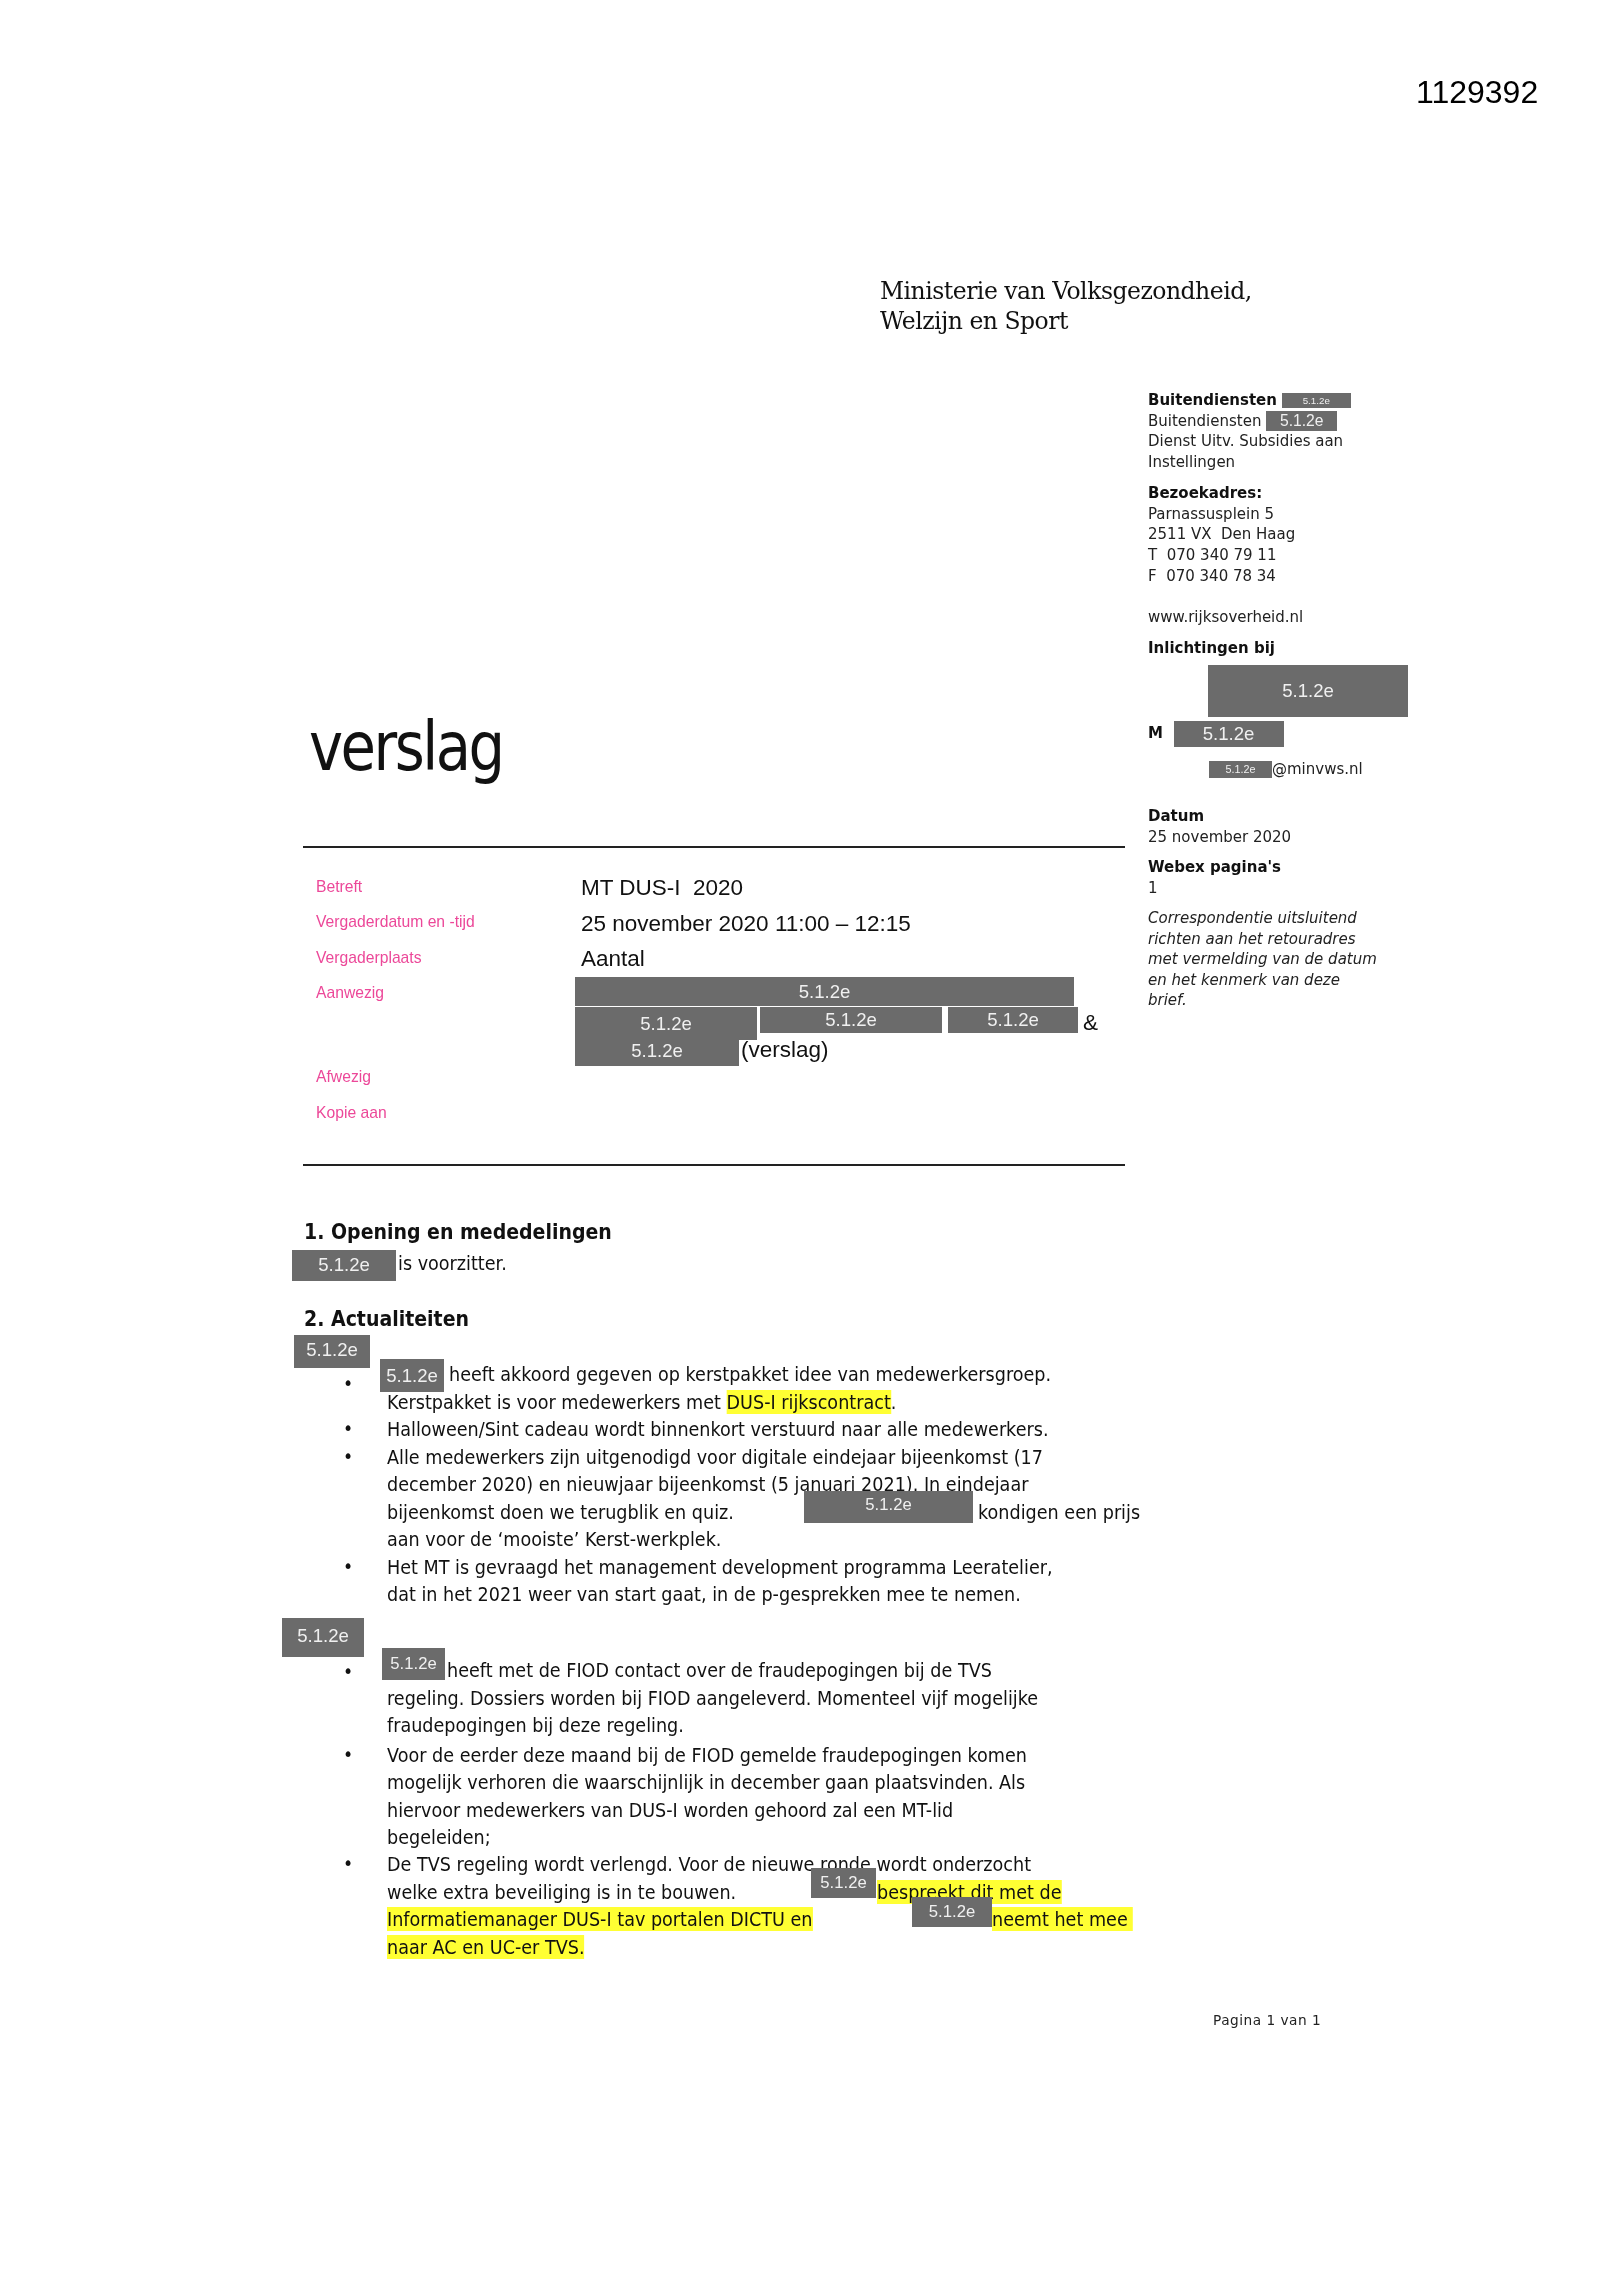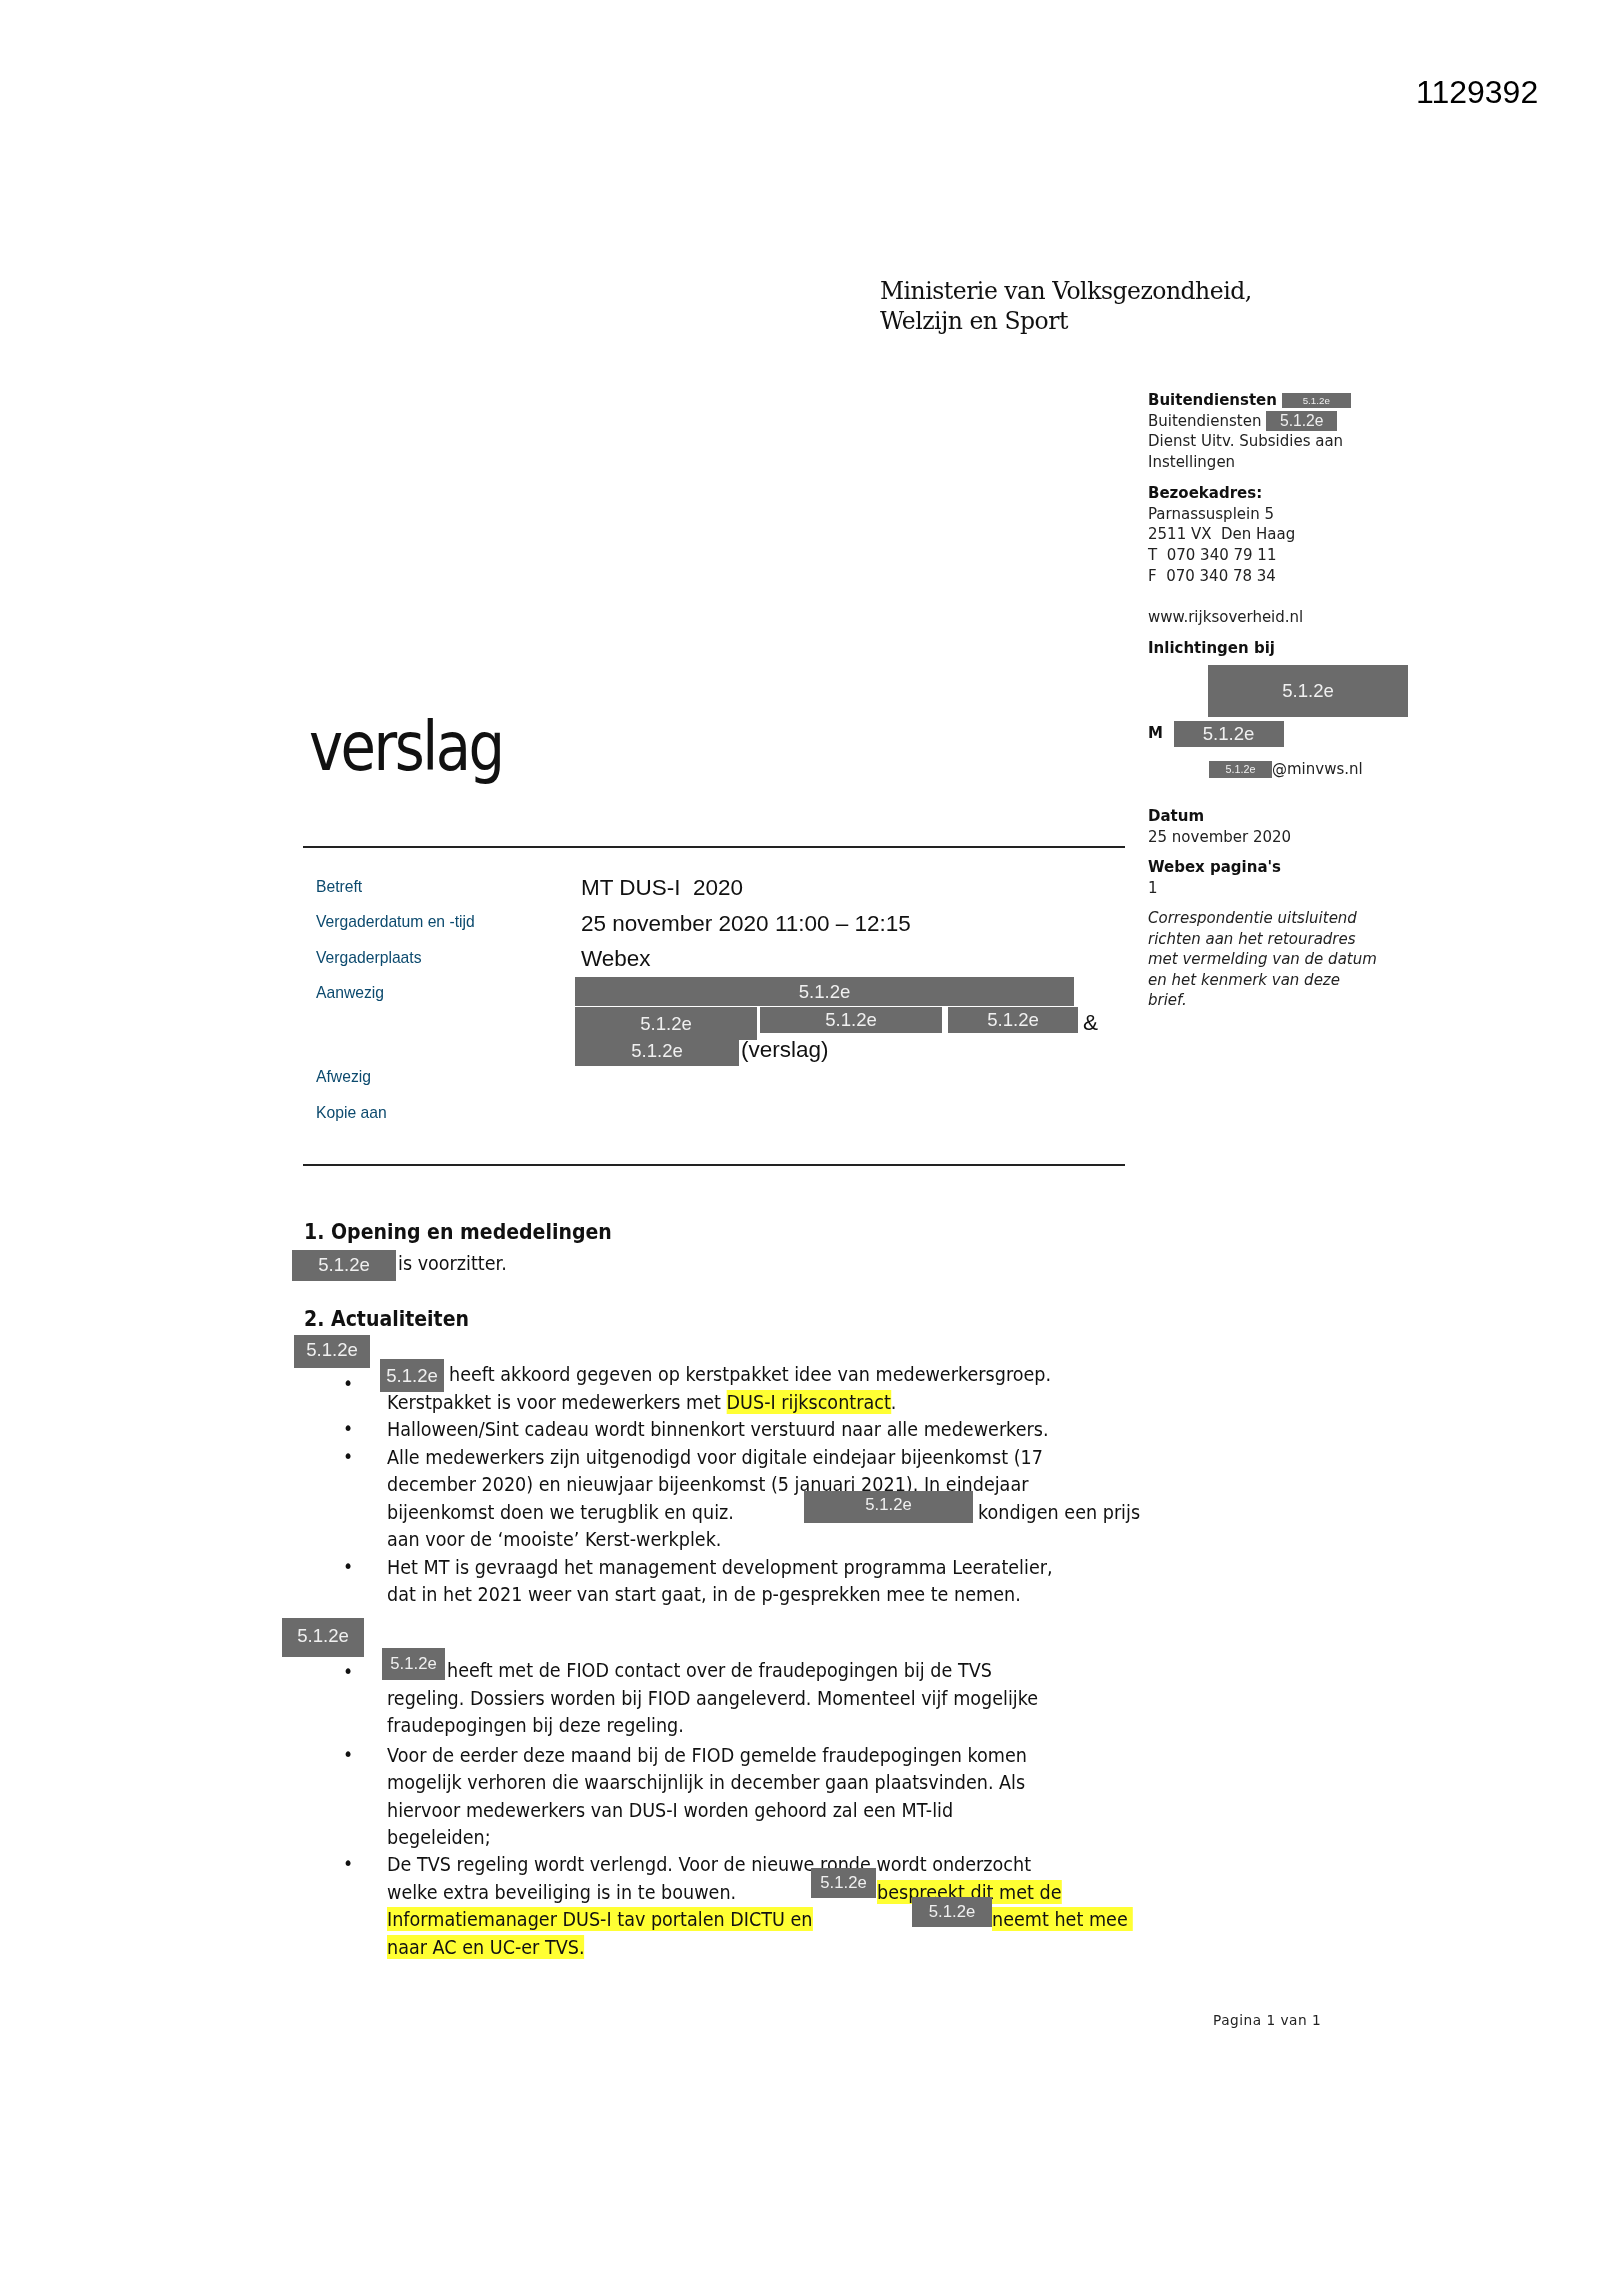--- a/index.html
+++ b/index.html
@@ -7,21 +7,21 @@
   .abs { position:absolute; }
   .docnum { left:1416px; top:74px; font-family:"Liberation Sans", sans-serif; font-size:32px; color:#000; }
   .ministry { left:880px; top:276px; font-family:"DejaVu Serif", serif; font-size:23.5px; line-height:30px; color:#111; letter-spacing:-0.5px; }
   .ministry div { white-space:nowrap; }
   .redact { background:#6b6b6b; color:#f0f0f0; font-family:"Liberation Sans", sans-serif; display:inline-block; text-align:center; vertical-align:middle; }
   .side { left:1148px; width:245px; font-size:15px; line-height:20.6px; color:#222; }
   .side .b { font-weight:bold; color:#111; }
   .side .it { font-style:italic; }
   .title { left:309px; top:708px; font-family:"DejaVu Sans", sans-serif; font-size:67px; letter-spacing:-2.9px; color:#111; transform:scaleX(0.86); transform-origin:left top; }
   .rule { left:303px; width:822px; height:2px; background:#222; }
-  .meta-label { left:316px; font-family:"Liberation Sans", sans-serif; font-size:15.7px; color:#0c4a6e; }
+  .meta-label { left:316px; font-family:"Liberation Sans", sans-serif; font-size:15.7px; color:#ec4899; }
   .meta-val { left:581px; font-family:"Liberation Sans", sans-serif; font-size:22.5px; color:#111; }
   .h2 { left:304px; font-family:"DejaVu Sans", sans-serif; font-weight:bold; font-size:20.6px; color:#111; transform:scaleX(0.92); transform-origin:left top; }
   .body-text { font-family:"DejaVu Sans", sans-serif; font-size:20px; color:#111; white-space:nowrap; transform:scaleX(0.88); transform-origin:left top; }
   .bullet { font-size:19.6px; }
   .hl { background:#ffff33; }
   .footer { left:1213px; top:2012px; font-size:13.7px; color:#222; letter-spacing:0.5px; }
 </style>
 </head>
 <body>
 
@@ -86,21 +86,21 @@
 
 <div class="abs meta-label" style="top:878px;">Betreft</div>
 <div class="abs meta-label" style="top:913px;">Vergaderdatum en -tijd</div>
 <div class="abs meta-label" style="top:949px;">Vergaderplaats</div>
 <div class="abs meta-label" style="top:984px;">Aanwezig</div>
 <div class="abs meta-label" style="top:1068px;">Afwezig</div>
 <div class="abs meta-label" style="top:1104px;">Kopie aan</div>
 
 <div class="abs meta-val" style="top:875px;white-space:pre;">MT DUS-I  2020</div>
 <div class="abs meta-val" style="top:911px;">25 november 2020 11:00 – 12:15</div>
-<div class="abs meta-val" style="top:946px;">Webex</div>
+<div class="abs meta-val" style="top:946px;">Aantal</div>
 
 <div class="abs redact" style="left:575px;top:977px;width:499px;height:29px;font-size:18.6px;line-height:29px;">5.1.2e</div>
 <div class="abs redact" style="left:575px;top:1007px;width:182px;height:33px;font-size:18.6px;line-height:33px;">5.1.2e</div>
 <div class="abs redact" style="left:760px;top:1007px;width:182px;height:25.5px;font-size:18.6px;line-height:25.5px;">5.1.2e</div>
 <div class="abs redact" style="left:948px;top:1007px;width:130px;height:25.5px;font-size:18.6px;line-height:25.5px;">5.1.2e</div>
 <div class="abs meta-val" style="left:1083px;top:1010px;">&amp;</div>
 <div class="abs redact" style="left:575px;top:1039px;width:164px;height:26.5px;font-size:18.6px;line-height:24.5px;">5.1.2e</div>
 <div class="abs meta-val" style="left:741px;top:1037px;">(verslag)</div>
 
 <div class="abs h2" style="top:1220px;">1. Opening en mededelingen</div>

